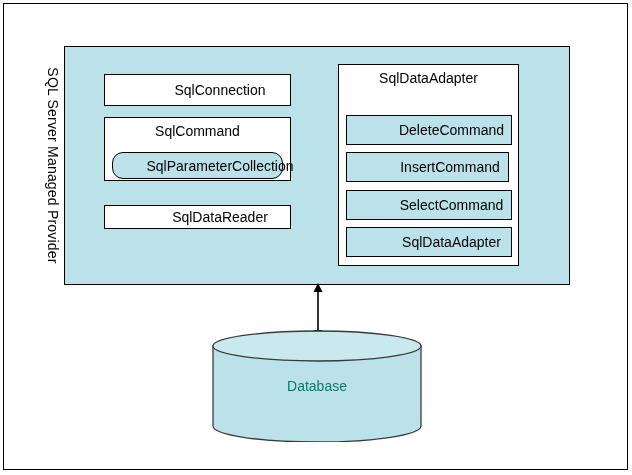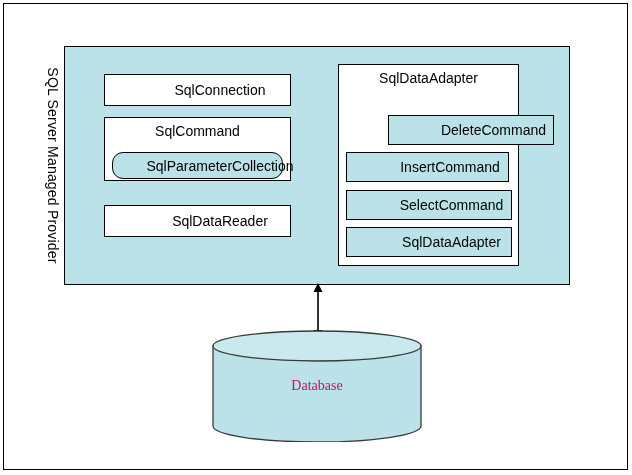--- a/index.html
+++ b/index.html
@@ -81,25 +81,25 @@
   .box.centered { align-items: center; padding-left: 45px; }
   .box.top-label {
     align-items: flex-start;
     padding-top: 5px;
   }
 
   
   #box-sqlconnection  { left: 104px; top: 74px;  width: 187px; height: 32px; }
   #box-sqlcommand     { left: 104px; top: 117px; width: 187px; height: 64px; }
   #box-sqlparamcoll   { left: 112px; top: 152px; width: 171px; height: 27px; border-radius: 11px; }
-  #box-sqldatareader  { left: 104px; top: 205px; width: 187px; height: 32px; }
+  #box-sqldatareader  { left: 104px; top: 205px; width: 187px; height: 24px; }
 
   
   #box-sqldataadapter { left: 338px; top: 64px;  width: 181px; height: 202px; }
-  #box-deletecommand  { left: 346px; top: 115px; width: 166px; height: 30px; margin-left: 42px; }
+  #box-deletecommand  { left: 346px; top: 115px; width: 166px; height: 30px; }
   #box-insertcommand  { left: 346px; top: 152px; width: 163px; height: 30px; }
   #box-selectcommand  { left: 346px; top: 190px; width: 166px; height: 30px; }
   #box-updatecommand  { left: 346px; top: 227px; width: 166px; height: 30px; }
 
   
   #connector-arrow {
     position: absolute;
     left: 303px;
     top: 283px;
     width: 30px;
@@ -117,23 +117,22 @@
   #database-label {
     position: absolute;
     left: 210px;
     top: 330px;
     width: 214px;
     height: 112px;
     display: flex;
     align-items: center;
     justify-content: center;
     font-size: 14px;
-    color: #be185d;
+    color: #0f766e;
     pointer-events: none;
-    font-family: Liberation Serif, serif;
   }
 </style>
 </head>
 <body>
 
 <div id="canvas">
 
   <div id="outer-frame"></div>
 
   <div id="provider-panel"></div>

